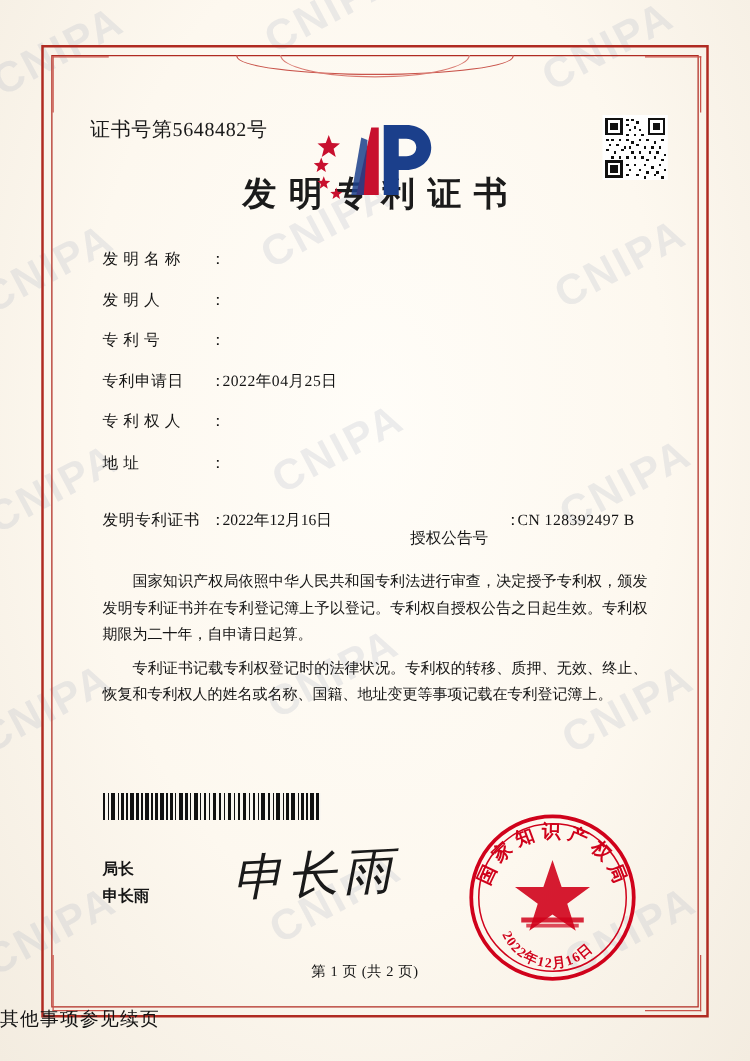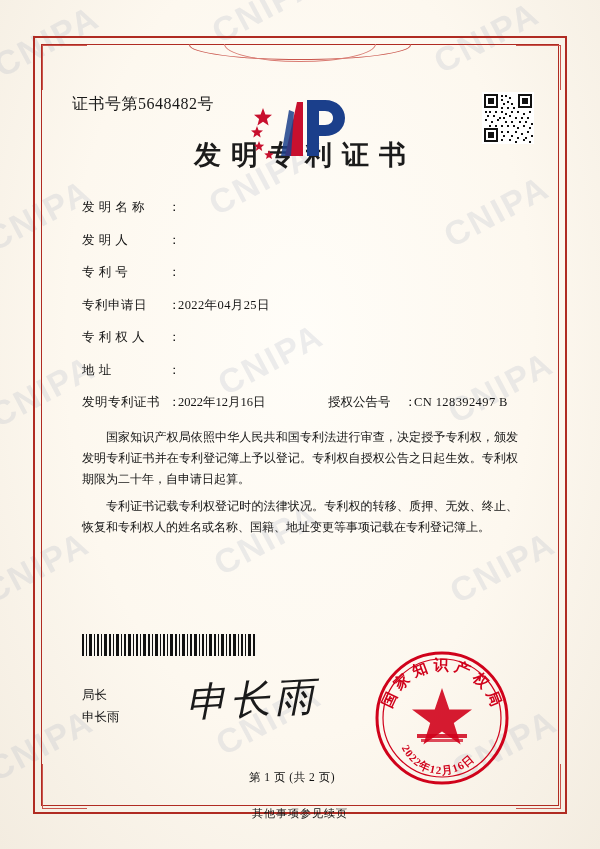--- a/index.html
+++ b/index.html
@@ -122,21 +122,21 @@
     text-align:justify;
     text-indent:24px;
   }
   .para2{margin-top:6px;}
 
   .barcode{
     position:absolute;left:82px;top:634px;width:175px;height:22px;
   }
 
   .signature-block{
-    position:absolute;left:82px;top:684px;font-size:12.5px;color:#141414;line-height:22px;
+    position:absolute;left:82px;top:684px;font-size:12.5px;color:#141414;line-height:22px;font-weight:bold;
   }
   .handwriting{
     position:absolute;left:186px;top:672px;
     font-size:40px;
     color:#1a1a1a;
     font-family:"Liberation Serif", serif;
     font-style:italic;
     letter-spacing:4px;
     transform:rotate(-3deg);
   }
@@ -144,22 +144,22 @@
   
   .seal{
     position:absolute;left:372px;top:648px;width:140px;height:140px;
   }
 
   .page-no{
     position:absolute;left:0;right:16px;top:770px;text-align:center;
     font-size:11.5px;color:#141414;letter-spacing:0.5px;
   }
   .footer-note{
-    position:absolute;left:0;right:0;top:806px;text-align:center;
-    font-size:11px;color:#141414;letter-spacing:1px;
+    position:absolute;left:0;right:0;top:806px;
+    font-size:15px;color:#141414;letter-spacing:1px;
   }
 </style>
 </head>
 <body>
 
 <div class="page">
 
   <div class="wm" style="left:-10px;top:22px;">CNIPA</div>
   <div class="wm" style="left:208px;top:-12px;">CNIPA</div>
   <div class="wm" style="left:430px;top:18px;">CNIPA</div>
@@ -307,21 +307,21 @@
         <span class="fcolon">：</span>
       </div>
       <div class="frow">
         <span class="flabel">地 址</span>
         <span class="fcolon">：</span>
       </div>
       <div class="frow">
         <span class="flabel">发明专利证书</span>
         <span class="fcolon">：</span>
         <span style="flex:0 0 150px;">2022年12月16日</span>
-        <span style="flex:0 0 76px;">授权公告号</span>
+        <span style="flex:0 0 76px;margin-top:28px;">授权公告号</span>
         <span class="fcolon">：</span>
         <span class="fval">CN 128392497 B</span>
       </div>
     </div>
 
     <div class="para">国家知识产权局依照中华人民共和国专利法进行审查，决定授予专利权，颁发发明专利证书并在专利登记簿上予以登记。专利权自授权公告之日起生效。专利权期限为二十年，自申请日起算。</div>
     <div class="para para2">专利证书记载专利权登记时的法律状况。专利权的转移、质押、无效、终止、恢复和专利权人的姓名或名称、国籍、地址变更等事项记载在专利登记簿上。</div>
   </div>
 
   <div class="barcode">

